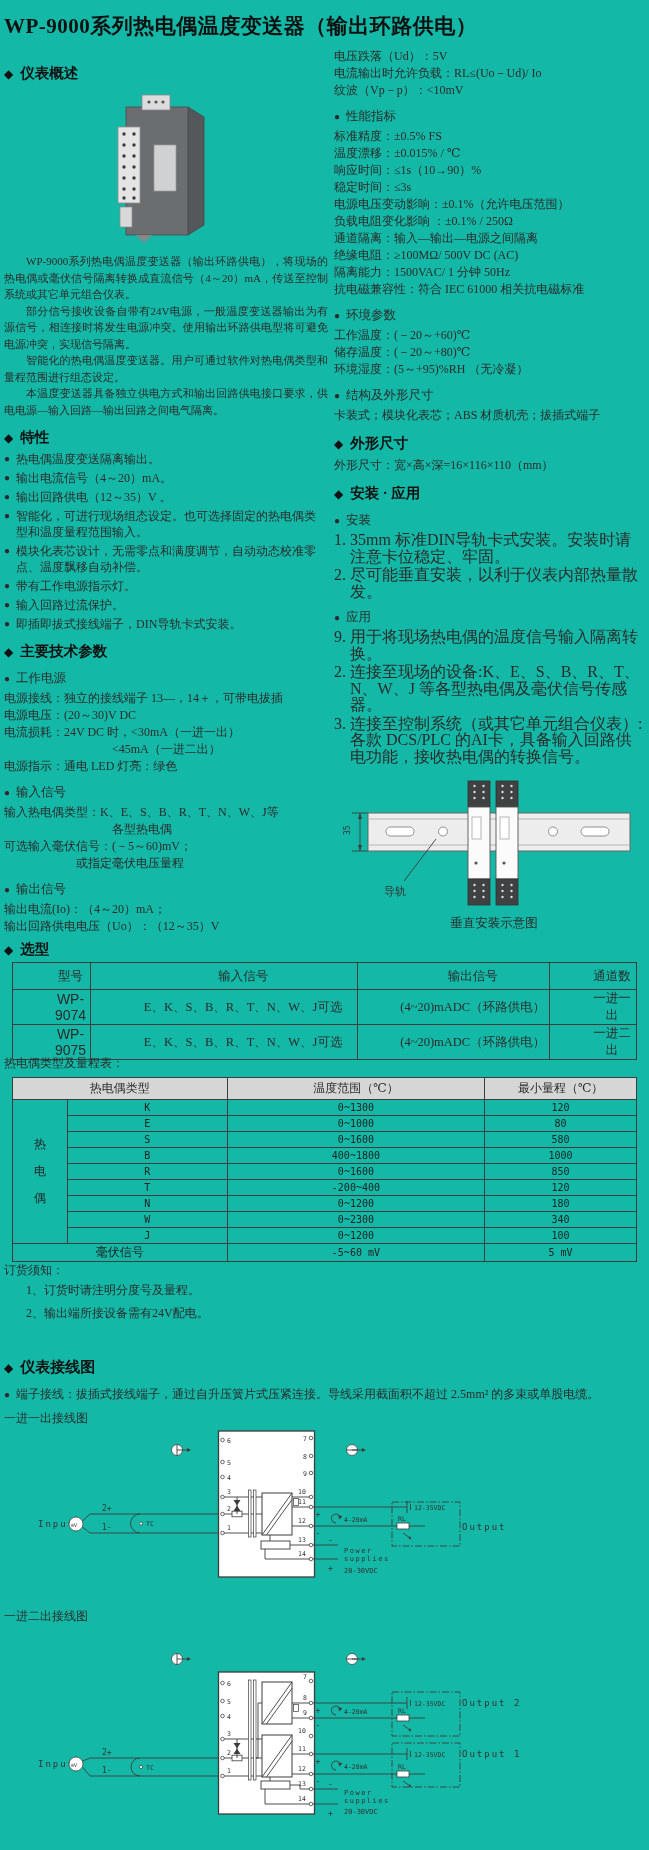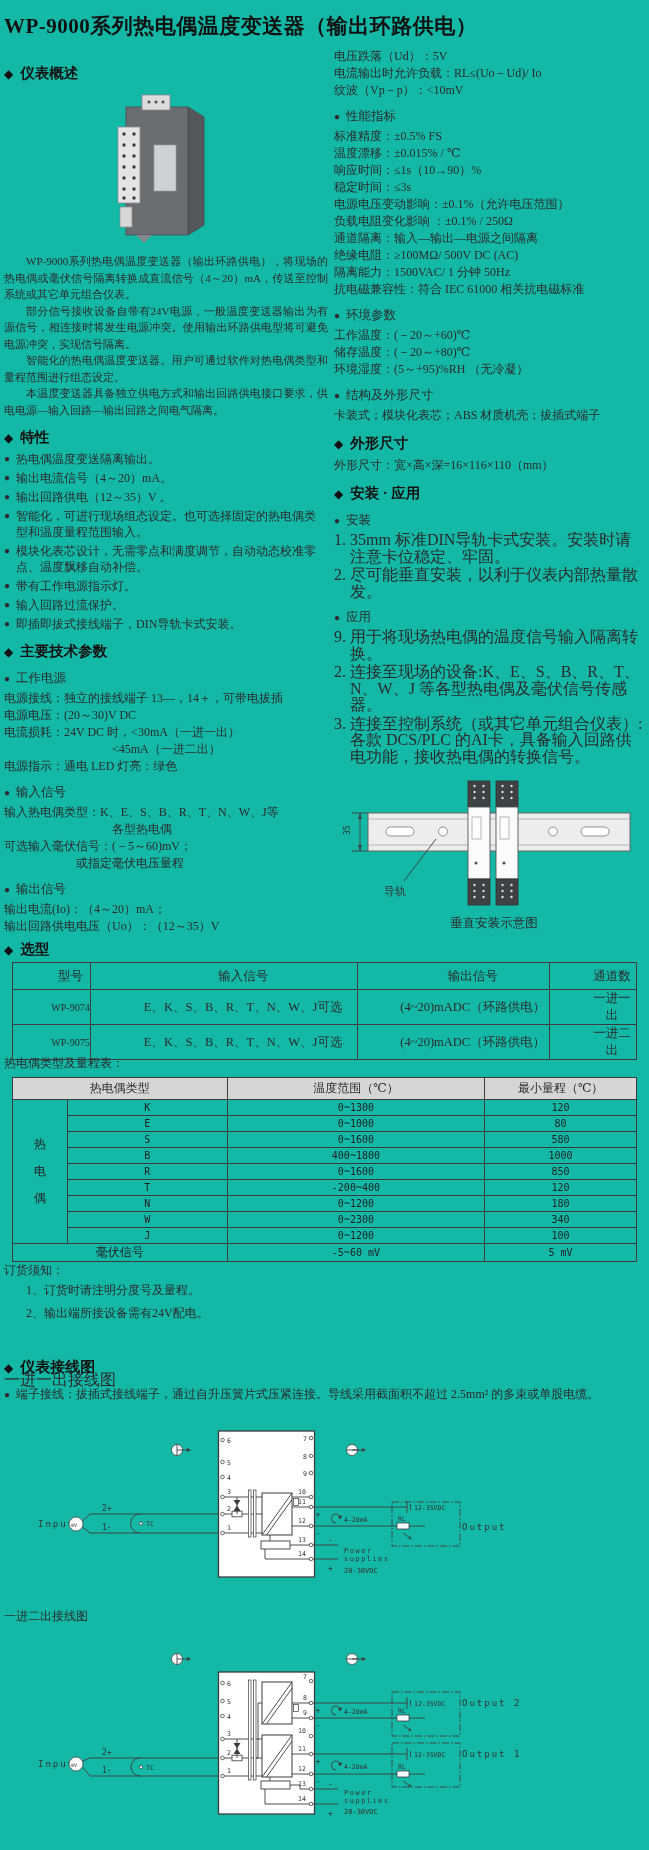--- a/index.html
+++ b/index.html
@@ -25,37 +25,37 @@
   .num-item { font-size:16px; line-height:16.5px; padding-left:16px; text-indent:-16px; margin-bottom:2px; }
   .photo { margin:6px 0 4px 88px; }
   .rail-wrap { margin-top:10px; margin-left:4px; }
   .rail-cap { width:320px; text-align:center; font-size:12.5px; margin-top:2px; }
 
   .sel-h { position:absolute; left:4px; top:930px; }
   .sel-table { position:absolute; left:12px; top:962px; width:625px; border-collapse:collapse; font-size:12.5px; text-align:center; }
   .sel-table th, .sel-table td { border:1px solid #3c3c3c; font-weight:normal;padding-left:38px; }
   .sel-table th { height:27px; }
   .sel-table td { height:24px; }
-  .sel-table td.mono-cell { font-family:Liberation Serif, serif; font-size:10px; }
+  .sel-table td.mono-cell { font-family:Liberation Sans, sans-serif; font-size:14px; }
 
   .tc-cap { position:absolute; left:4px; top:1055px; font-size:12px; }
   .tc-table { position:absolute; left:12px; top:1077px; width:625px; border-collapse:collapse; text-align:center; font-size:11px;padding-left:12px; }
   .tc-table th { background:#d6d6d6; border:1px solid #3c3c3c; height:22px; font-weight:normal; font-size:12px; }
   .tc-table td { border:1px solid #3c3c3c; height:16px; font-family:"DejaVu Sans Mono",monospace; font-size:10px; color:#222; }
   .tc-table td.cjk { font-family:"Liberation Serif",serif; font-size:12px;margin-left:20px; }
   .vtext { display:inline-block; width:14px; word-break:break-all; line-height:27px; font-size:12px; }
 
   .ord { position:absolute; left:4px; top:1262px; font-size:12px; }
   .ord .it { margin-left:22px; line-height:23px; }
 
   .wir-h { position:absolute; left:4px; top:1358px; }
   .wir-h .h-d { margin:0; font-size:15px; }
   .wir-note { position:absolute; left:4px; top:1386px; width:645px; font-size:12px; display:flex; gap:6px; }
   .wir-note .ic { font-size:10px; line-height:17px; }
-  .d1-cap { position:absolute; left:4px; top:1370px; font-size:16px; }
+  .d1-cap { position:absolute; left:4px; top:1410px; font-size:12px; }
   .d2-cap { position:absolute; left:4px; top:1608px; font-size:12px; }
   svg.diagram { position:absolute; left:0; }
   svg.d1 { top:1426px; }
   svg.d2 { top:1646px; }
 
   svg text.mono { font-family:"DejaVu Sans Mono",monospace; fill:#333; }
   svg text.cjk { font-family:"Liberation Serif",serif; fill:#333; }
   svg .wire { stroke:#3c3c3c; stroke-width:0.9; fill:none; }
   svg .box  { stroke:#3c3c3c; fill:#fff; }
   svg .term { stroke:#444; fill:#fff; stroke-width:0.8; }

